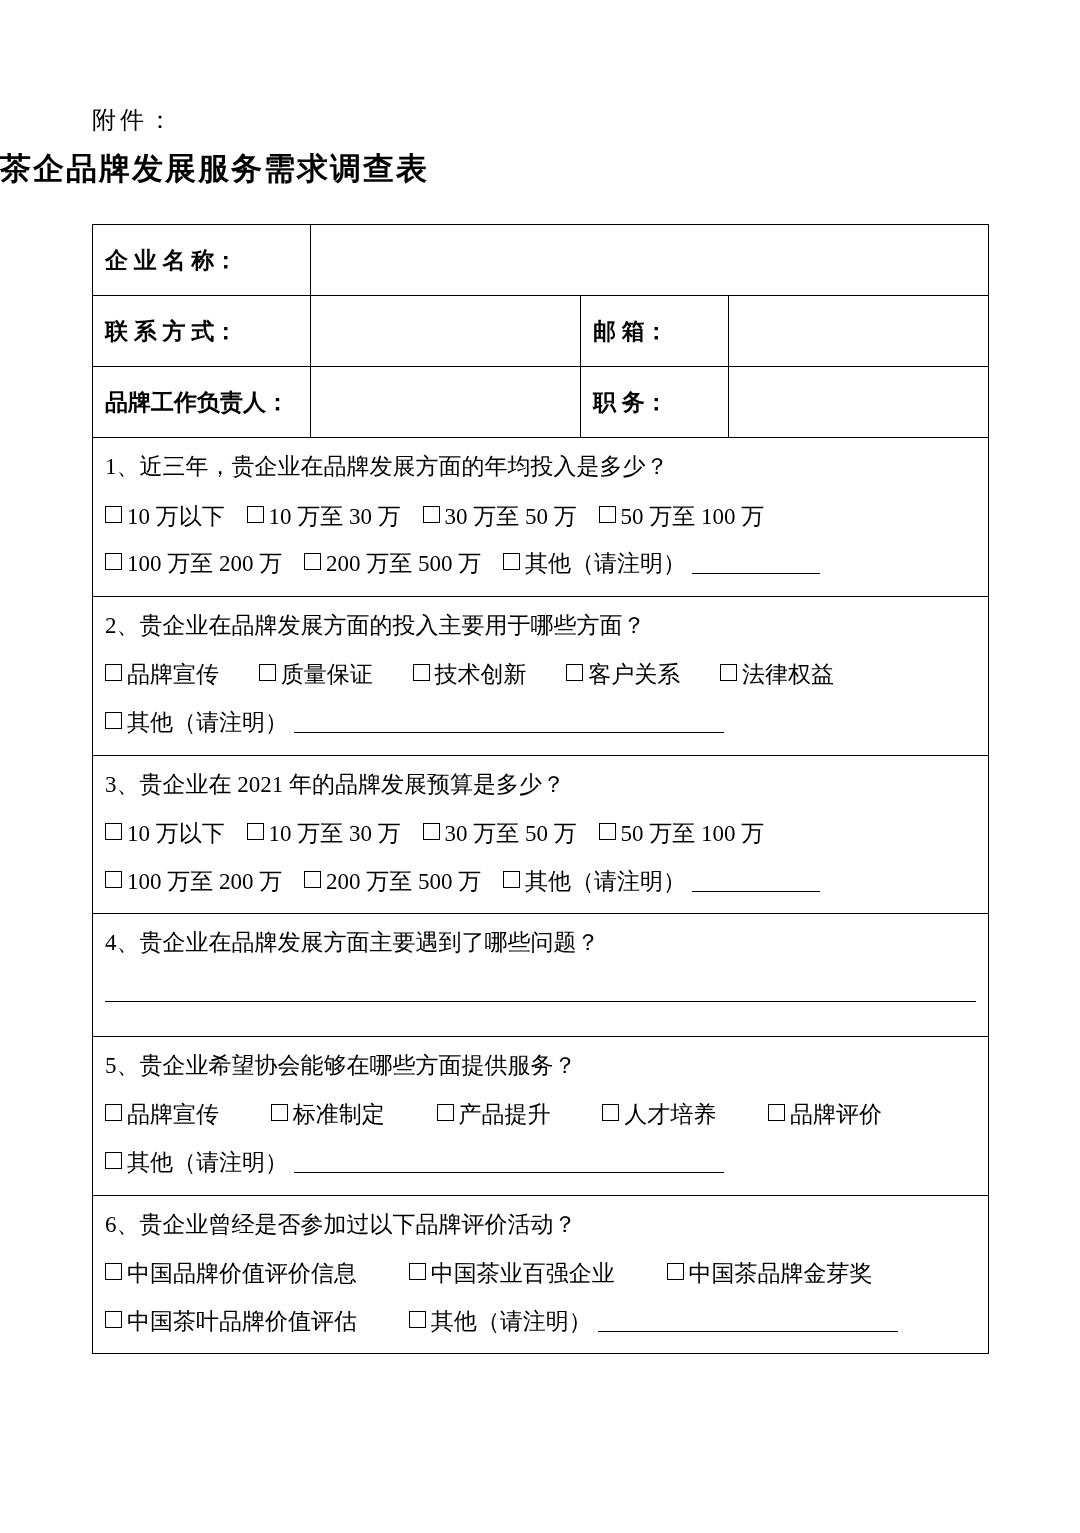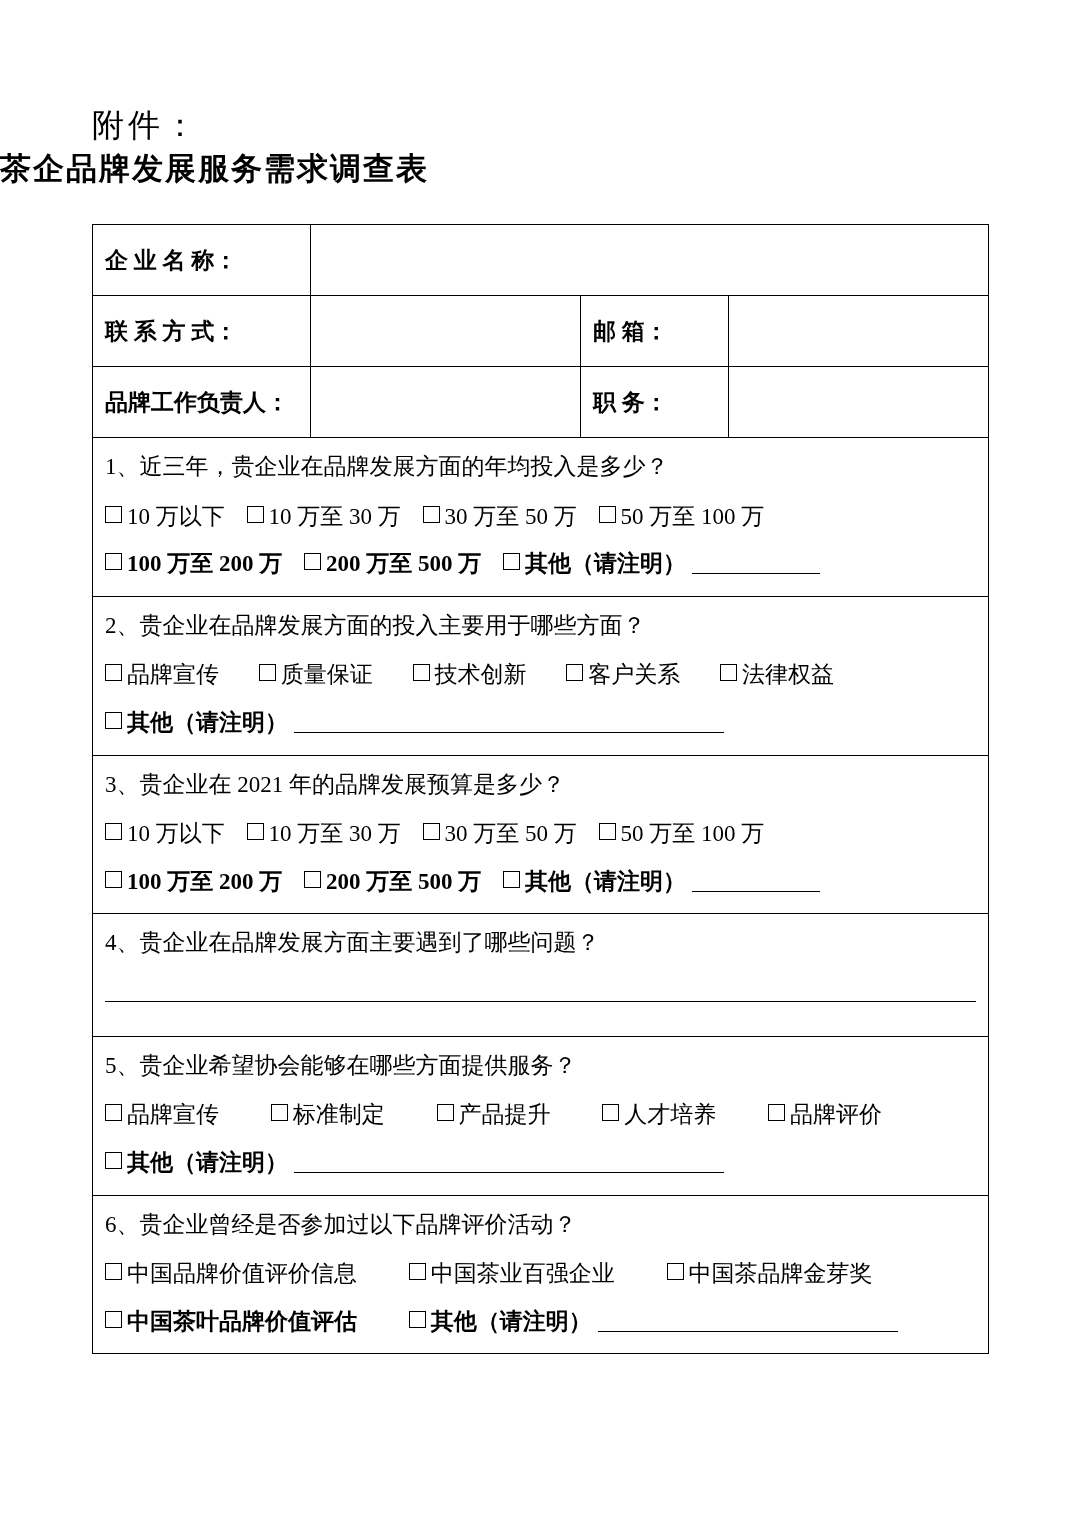--- a/index.html
+++ b/index.html
@@ -19,21 +19,21 @@
     width: 1080px;
     height: 1533px;
     position: relative;
     box-sizing: border-box;
     padding: 0;
   }
   .attach-label {
     position: absolute;
     left: 92px;
     top: 104px;
-    font-size: 32px;
+    font-size: 24px;
     letter-spacing: 4px;
     font-family: "Liberation Serif", "DejaVu Serif", serif;
   }
   .doc-title {
     position: absolute;
     left: 0;
     right: 0;
     top: 148px;
     text-align: left;
     font-size: 31px;
@@ -72,21 +72,20 @@
     margin-bottom: 14px;
   }
   .opt-row {
     font-size: 23px;
     line-height: 1.55;
     margin-bottom: 12px;
     white-space: nowrap;
   }
   .opt-row:last-child {
     margin-bottom: 2px;
-    font-weight: bold;
   }
   .opt {
     display: inline-block;
     margin-right: 22px;
   }
   .opt.gap-sm { margin-right: 16px; }
   .opt.gap-lg { margin-right: 34px; }
   .opt.gap-xl { margin-right: 46px; }
   .box {
     display: inline-block;

